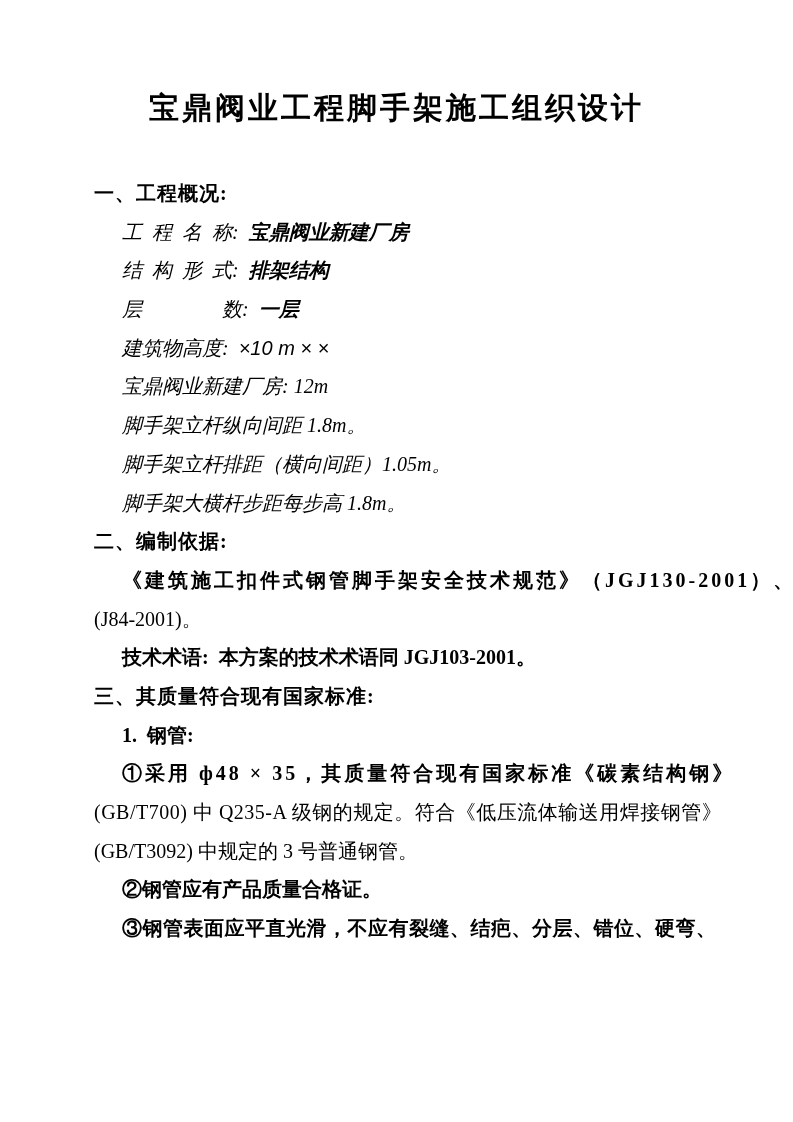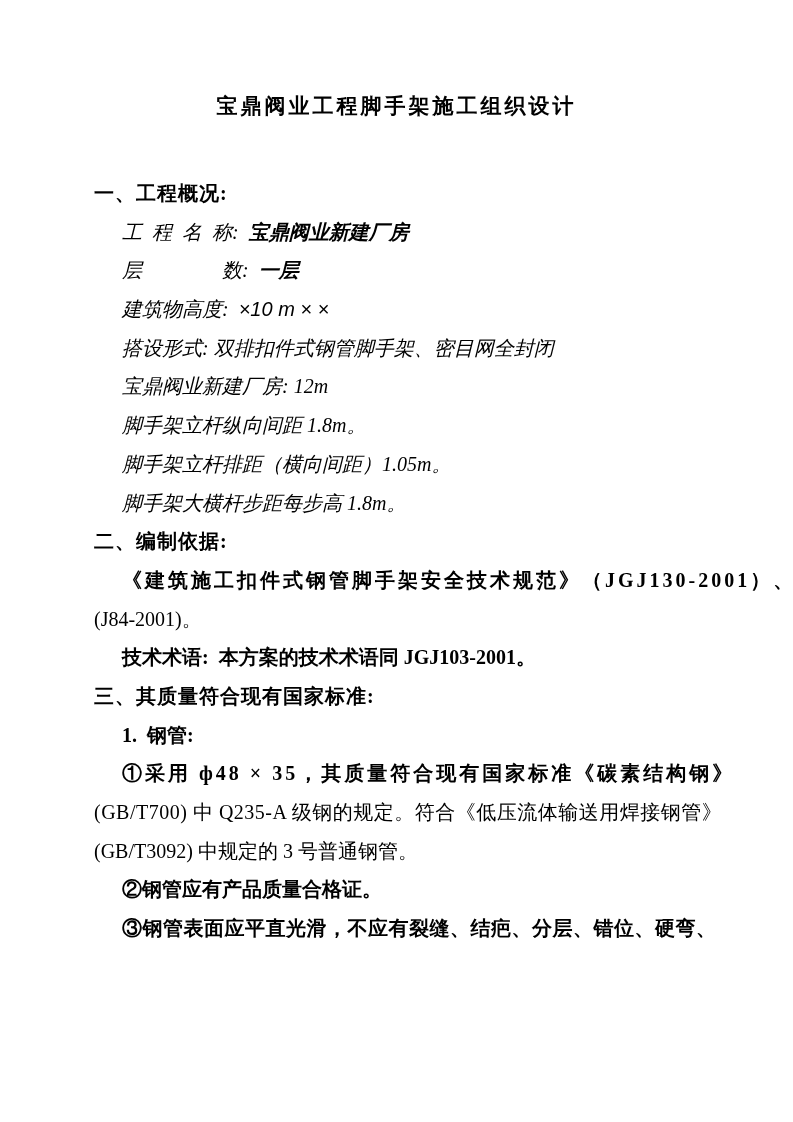--- a/index.html
+++ b/index.html
@@ -12,25 +12,25 @@
     color: #000000;
     font-family: "Liberation Serif", serif;
     overflow: hidden;
   }
   .doc-title {
     position: absolute;
     top: 88px;
     left: 0;
     width: 100%;
     text-align: center;
-    font-size: 21px;
+    font-size: 30px;
     line-height: 40px;
     font-weight: 800;
     letter-spacing: 3px;
-    font-family: Liberation Mono, monospace;
+    font-family: Liberation Serif, serif;
     white-space: pre;
   }
   .doc-lines {
     position: absolute;
     top: 174px;
     left: 94px;
     width: 616px;
   }
   .doc-line {
     font-size: 20px;
@@ -51,23 +51,23 @@
   .f-num  { font-family: "Liberation Serif", serif; }
 </style>
 </head>
 <body>
 
 <div class="page">
   <div class="doc-title">宝鼎阀业工程脚手架施工组织设计</div>
   <div class="doc-lines">
       <div class="doc-line style-heading"><span class="f-kai">一、工程概况:</span></div>
       <div class="doc-line style-field"><span class="f-kai">工  程  名  称:  </span><span class="f-song">宝鼎阀业新建厂房</span></div>
+      <div class="doc-line style-field"><span class="f-kai">结  构  形  式:  </span><span class="f-song">排架结构</span></div>
       <div class="doc-line style-field"><span class="f-kai">层　　　　数:  </span><span class="f-song">一层</span></div>
       <div class="doc-line style-field"><span class="f-kai">建筑物高度:  </span><span class="f-sans">×10 m × ×</span></div>
-      <div class="doc-line style-field"><span class="f-kai">搭设形式: </span><span class="f-kai">双排扣件式钢管脚手架、密目网全封闭</span></div>
       <div class="doc-line style-field"><span class="f-kai">宝鼎阀业新建厂房: </span><span class="f-num">12m</span></div>
       <div class="doc-line style-field"><span class="f-kai">脚手架立杆纵向间距 1.8m。</span></div>
       <div class="doc-line style-field"><span class="f-kai">脚手架立杆排距（横向间距）1.05m。</span></div>
       <div class="doc-line style-field"><span class="f-kai">脚手架大横杆步距每步高 1.8m。</span></div>
       <div class="doc-line style-heading"><span class="f-kai">二、编制依据:</span></div>
       <div class="doc-line style-para-first spread-lg"><span class="f-kai">《建筑施工扣件式钢管脚手架安全技术规范》（JGJ130-2001）、</span></div>
       <div class="doc-line style-para-cont"><span class="f-num">(J84-2001)。</span></div>
       <div class="doc-line style-para-first"><span class="f-kai">技术术语:  本方案的技术术语同 JGJ103-2001。</span></div>
       <div class="doc-line style-heading"><span class="f-kai">三、其质量符合现有国家标准:</span></div>
       <div class="doc-line style-para-first"><span class="f-kai">1.  钢管:</span></div>

